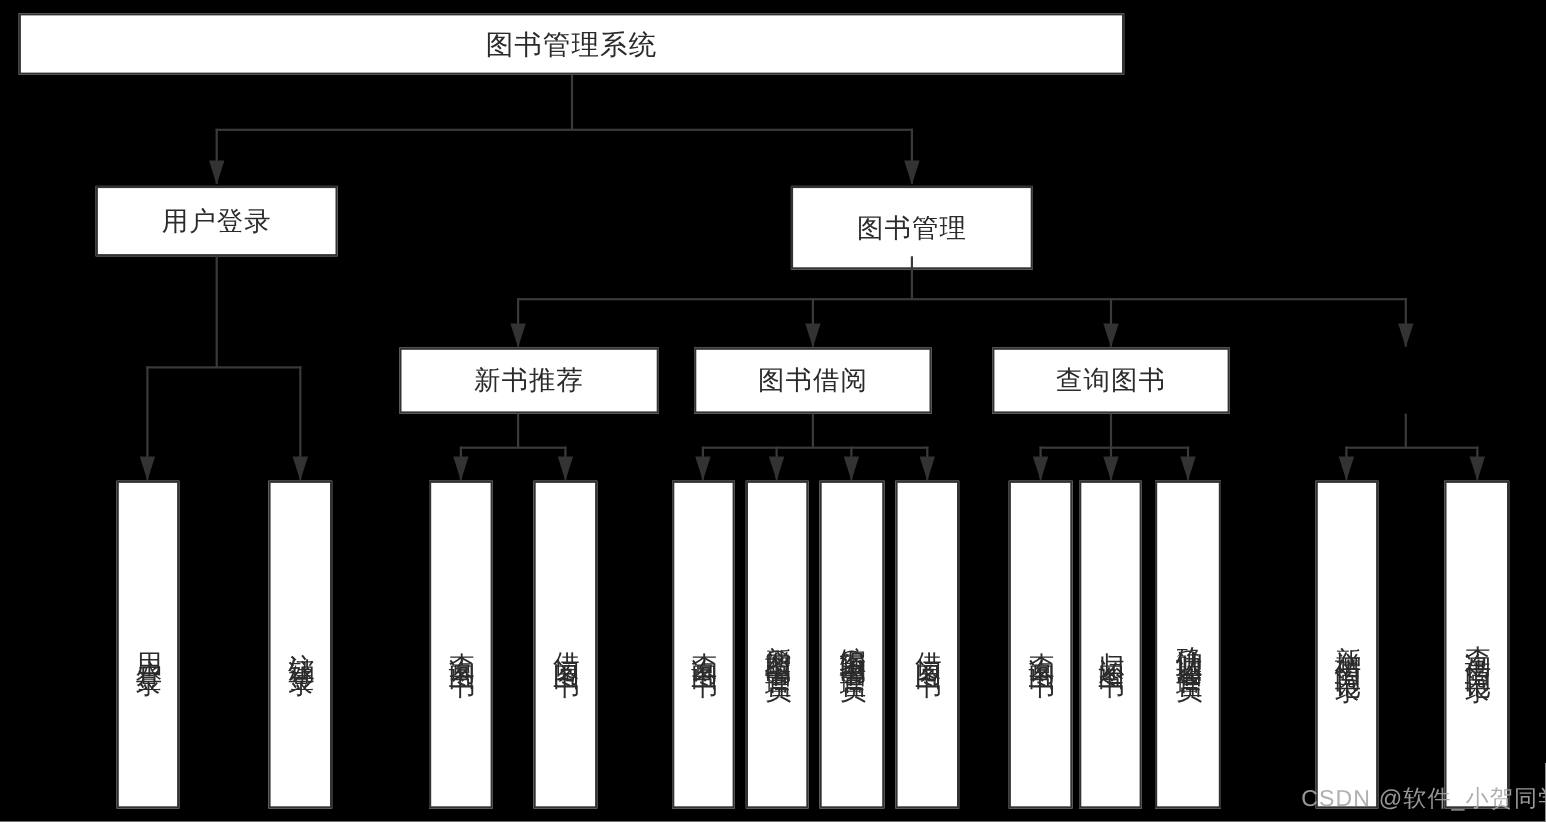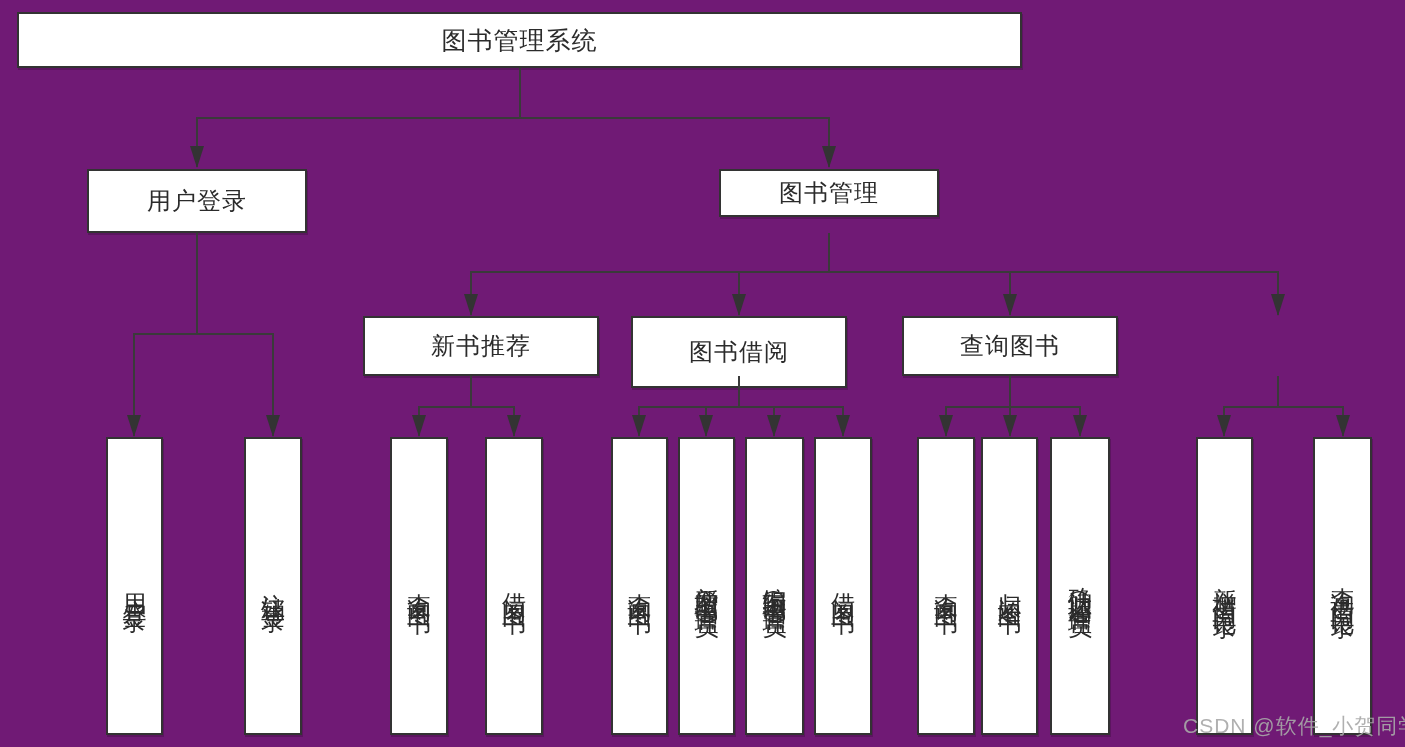--- a/index.html
+++ b/index.html
@@ -2,21 +2,21 @@
 <html><head>
 <meta charset="utf-8">
 <style>
   * { margin: 0; padding: 0; box-sizing: border-box; }
   html, body { background: #ffffff; }
   body { font-family: "Liberation Sans", "DejaVu Sans", sans-serif; }
   .canvas {
     position: relative;
     width: 1405px;
     height: 747px;
-    background: #701a75;
+    background: #000000;
     overflow: hidden;
   }
   .node {
     position: absolute;
     border: 2px solid #333333;
     background: #ffffff;
     display: flex;
     align-items: center;
     justify-content: center;
     color: #2b2b2b;
@@ -63,29 +63,29 @@
 <div class="canvas">
 
   <div class="node root" style="left:17px; top:12px; width:1005px; height:56px;">
     <span>图书管理系统</span>
   </div>
 
   <div class="node level" style="left:87px; top:169px; width:220px; height:64px;">
     <span>用户登录</span>
   </div>
 
-  <div class="node level" style="left:719px; top:169px; width:220px; height:48px;">
+  <div class="node level" style="left:719px; top:169px; width:220px; height:76px;">
     <span>图书管理</span>
   </div>
 
   <div class="node level" style="left:363px; top:316px; width:236px; height:60px;text-align:center;">
     <span>新书推荐</span>
   </div>
 
-  <div class="node level" style="left:631px; top:316px; width:216px; height:72px;">
+  <div class="node level" style="left:631px; top:316px; width:216px; height:60px;">
     <span>图书借阅</span>
   </div>
 
   <div class="node level" style="left:902px; top:316px; width:216px; height:60px;">
     <span>查询图书</span>
   </div>
 
 
   <div class="node leaf" style="left:106px; top:437px; width:57px; height:298px;">
     <span class="vtext">用户登录</span>

